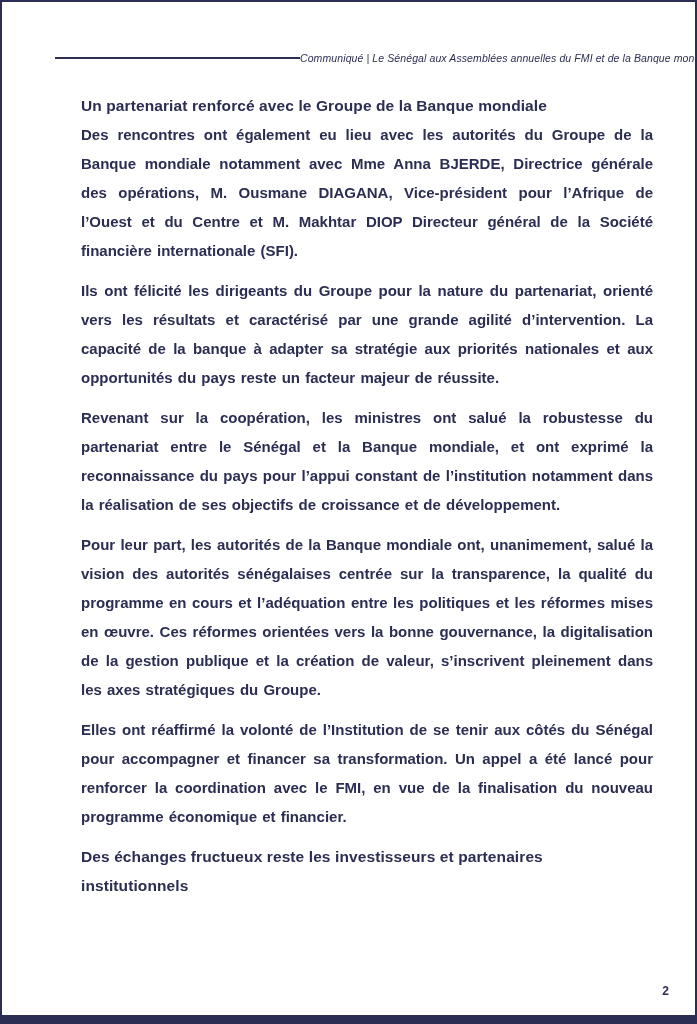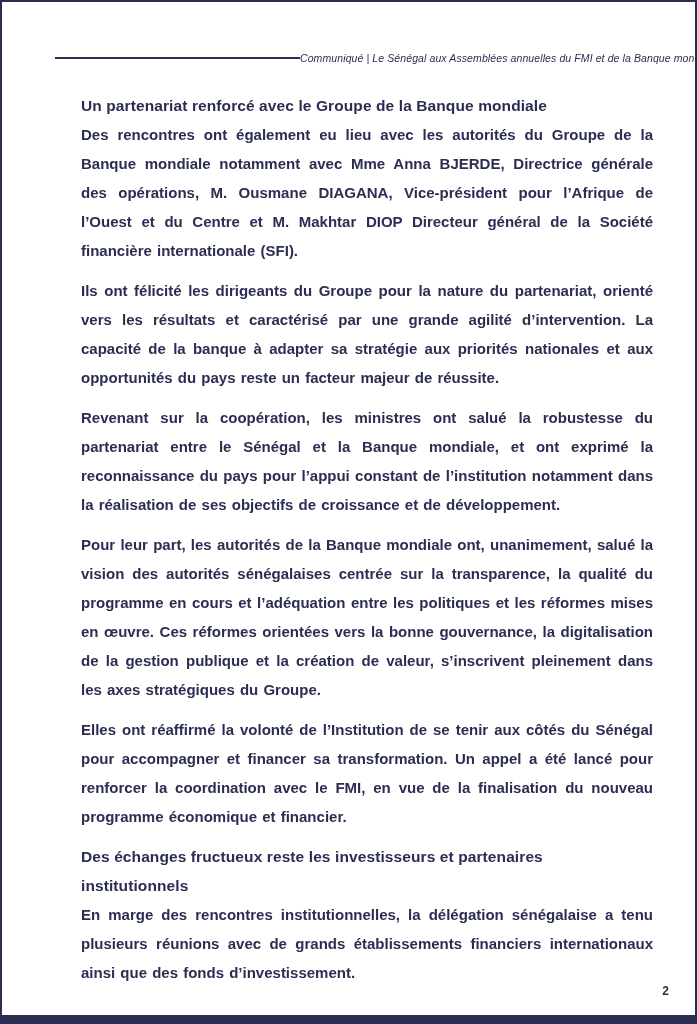--- a/index.html
+++ b/index.html
@@ -83,21 +83,20 @@
       <h2>Un partenariat renforcé avec le Groupe de la Banque mondiale</h2>
       <p>Des rencontres ont également eu lieu avec les autorités du Groupe de la Banque mondiale notamment avec Mme Anna BJERDE, Directrice générale des opérations, M. Ousmane DIAGANA, Vice-président pour l’Afrique de l’Ouest et du Centre et M. Makhtar DIOP Directeur général de la Société financière internationale (SFI).</p>
       <p>Ils ont félicité les dirigeants du Groupe pour la nature du partenariat, orienté vers les résultats et caractérisé par une grande agilité d’intervention. La capacité de la banque à adapter sa stratégie aux priorités nationales et aux opportunités du pays reste un facteur majeur de réussite.</p>
       <p>Revenant sur la coopération, les ministres ont salué la robustesse du partenariat entre le Sénégal et la Banque mondiale, et ont exprimé la reconnaissance du pays pour l’appui constant de l’institution notamment dans la réalisation de ses objectifs de croissance et de développement.</p>
       <p>Pour leur part, les autorités de la Banque mondiale ont, unanimement, salué la vision des autorités sénégalaises centrée sur la transparence, la qualité du programme en cours et l’adéquation entre les politiques et les réformes mises en œuvre. Ces réformes orientées vers la bonne gouvernance, la digitalisation de la gestion publique et la création de valeur, s’inscrivent pleinement dans les axes stratégiques du Groupe.</p>
       <p>Elles ont réaffirmé la volonté de l’Institution de se tenir aux côtés du Sénégal pour accompagner et financer sa transformation. Un appel a été lancé pour renforcer la coordination avec le FMI, en vue de la finalisation du nouveau programme économique et financier.</p>
     </section>
 
     <section>
       <h2>Des échanges fructueux reste les investisseurs et partenaires institutionnels</h2>
-      <p>En marge des rencontres institutionnelles, la délégation sénégalaise a tenu plusieurs réunions avec de grands établissements financiers internationaux ainsi que des fonds d’investissement.</p>
     </section>
 
   </div>
 
   <div class="page-number">2</div>
 
   <div class="footer-bar"></div>
 
 </div>
 

